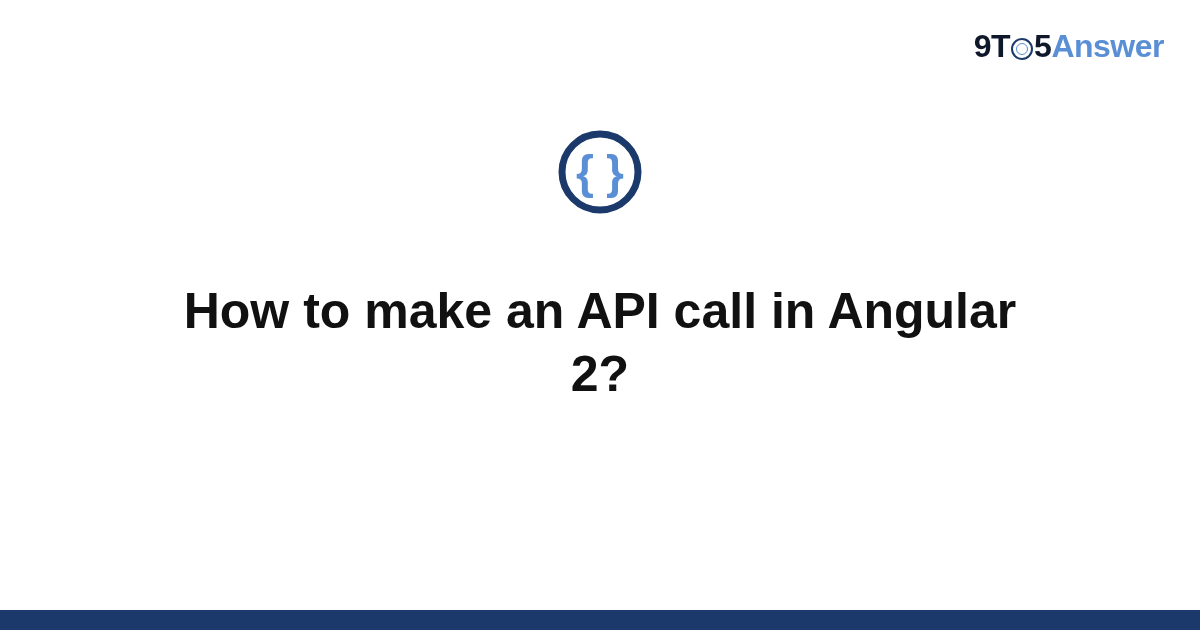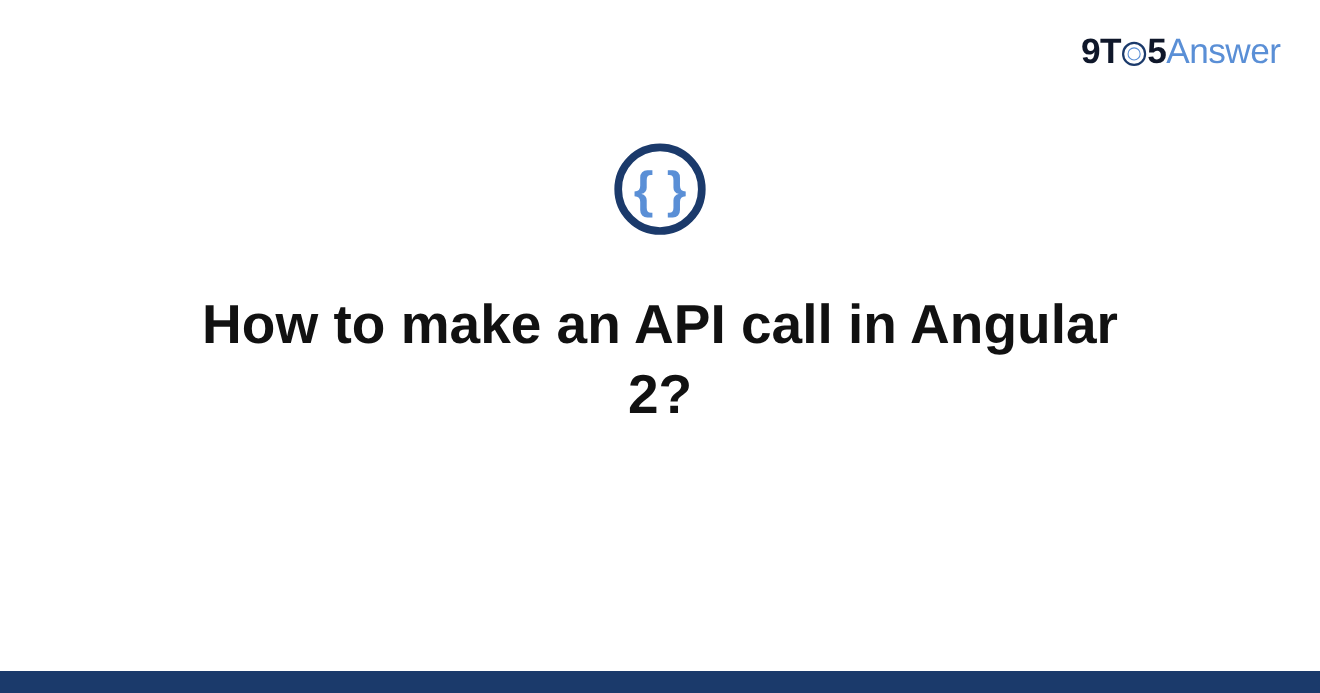--- a/index.html
+++ b/index.html
@@ -21,21 +21,21 @@
       right: 36px;
       font-size: 32px;
       font-weight: 600;
       letter-spacing: -0.5px;
     }
     .logo-dark {
       color: #0f172a;
     }
     .logo-light {
       color: #5a8fd6;
-      font-weight: 400;
+      font-weight: 700;
     }
     .logo-o {
       display: inline-block;
       position: relative;
       color: #1b3a6b;
       width: 24px;
       text-align: center;
     }
     .logo-o-ring {
       display: inline-block;
@@ -81,20 +81,21 @@
       fill: #5a8fd6;
       font-size: 46px;
     }
     .page-title {
       font-size: 50px;
       font-weight: 700;
       color: #111111;
       text-align: center;
       line-height: 1.25;
       max-width: 900px;
+      margin-top: 16px;
     }
     .footer-bar {
       position: absolute;
       left: 0;
       right: 0;
       bottom: 0;
       height: 20px;
       background: #1b3a6b;
     }
   </style>

